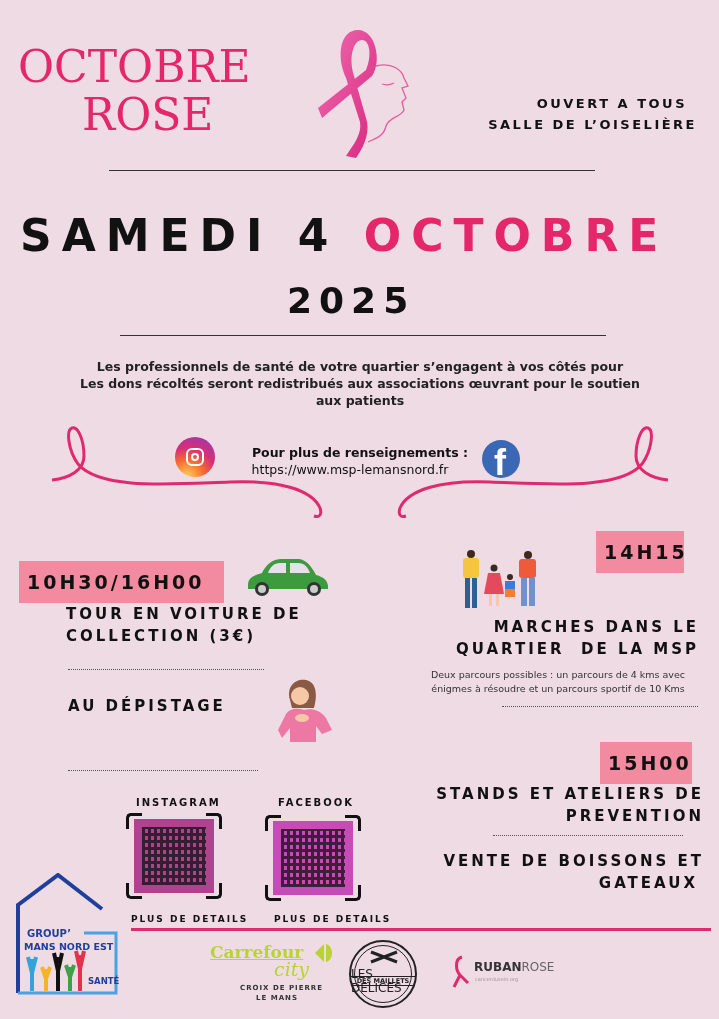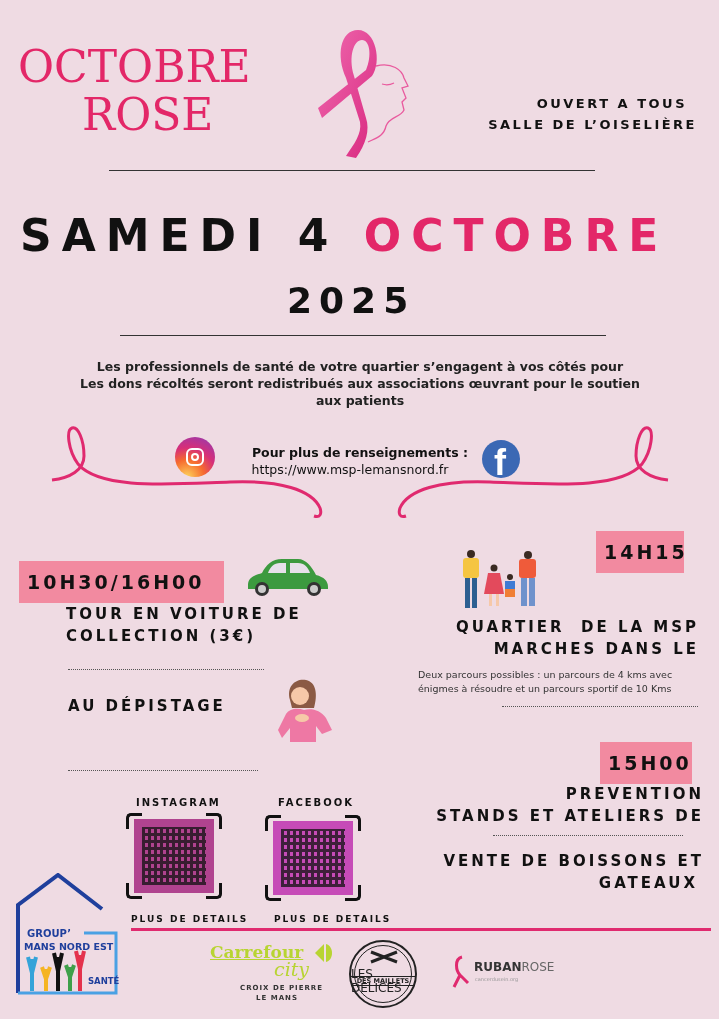--- a/index.html
+++ b/index.html
@@ -125,33 +125,33 @@
   <circle cx="50" cy="29" r="3" fill="#3a2a22"></circle>
   <rect x="45" y="33" width="10" height="8" fill="#3f7bd4"></rect>
   <rect x="45" y="41" width="10" height="8" fill="#f07f35"></rect>
   <circle cx="68" cy="7" r="4" fill="#3a2a22"></circle>
   <rect x="59" y="11" width="17" height="19" rx="3" fill="#ef5b3a"></rect>
   <rect x="61" y="30" width="6" height="28" fill="#6f92cc"></rect>
     <rect x="69" y="30" width="6" height="28" fill="#6f92cc"></rect>
 </svg>
 
 <div class="abs activity" style="right:20px; top:616px; text-align:right;">
+  <div>MARCHES DANS LE</div>
   <div style="white-space:pre;">QUARTIER  DE LA MSP</div>
-  <div>MARCHES DANS LE</div>
-</div>
-<div class="abs small-note" style="left:418px; top:668px; width:280px; text-align:left;">
+</div>
+<div class="abs small-note" style="left:418px; top:668px; width:280px; text-align:center;">
   <div>Deux parcours possibles : un parcours de 4 kms avec</div>
   <div>énigmes à résoudre et un parcours sportif de 10 Kms</div>
 </div>
 <div class="dots" style="left:502px; top:706px; width:196px;"></div>
 
 <div class="abs time-badge" style="left:600px; top:742px; width:92px;">15H00</div>
 <div class="abs activity" style="right:15px; top:783px; text-align:right;">
+  <div>STANDS ET ATELIERS DE</div>
   <div>PREVENTION</div>
-  <div>STANDS ET ATELIERS DE</div>
 </div>
 <div class="dots" style="left:493px; top:835px; width:190px;"></div>
 <div class="abs activity" style="right:15px; top:850px; text-align:right;">
   <div>VENTE DE BOISSONS ET</div>
   <div style="padding-right:6px;">GATEAUX</div>
 </div>
 
 <div class="abs qr-label" style="left:136px; top:797px;">INSTAGRAM</div>
 <div class="qr-frame" style="left:126px; top:813px;">
   <div class="qr-corner" style="left:0; top:0; border-left-width:3px; border-top-width:3px; border-top-left-radius:5px;"></div>

